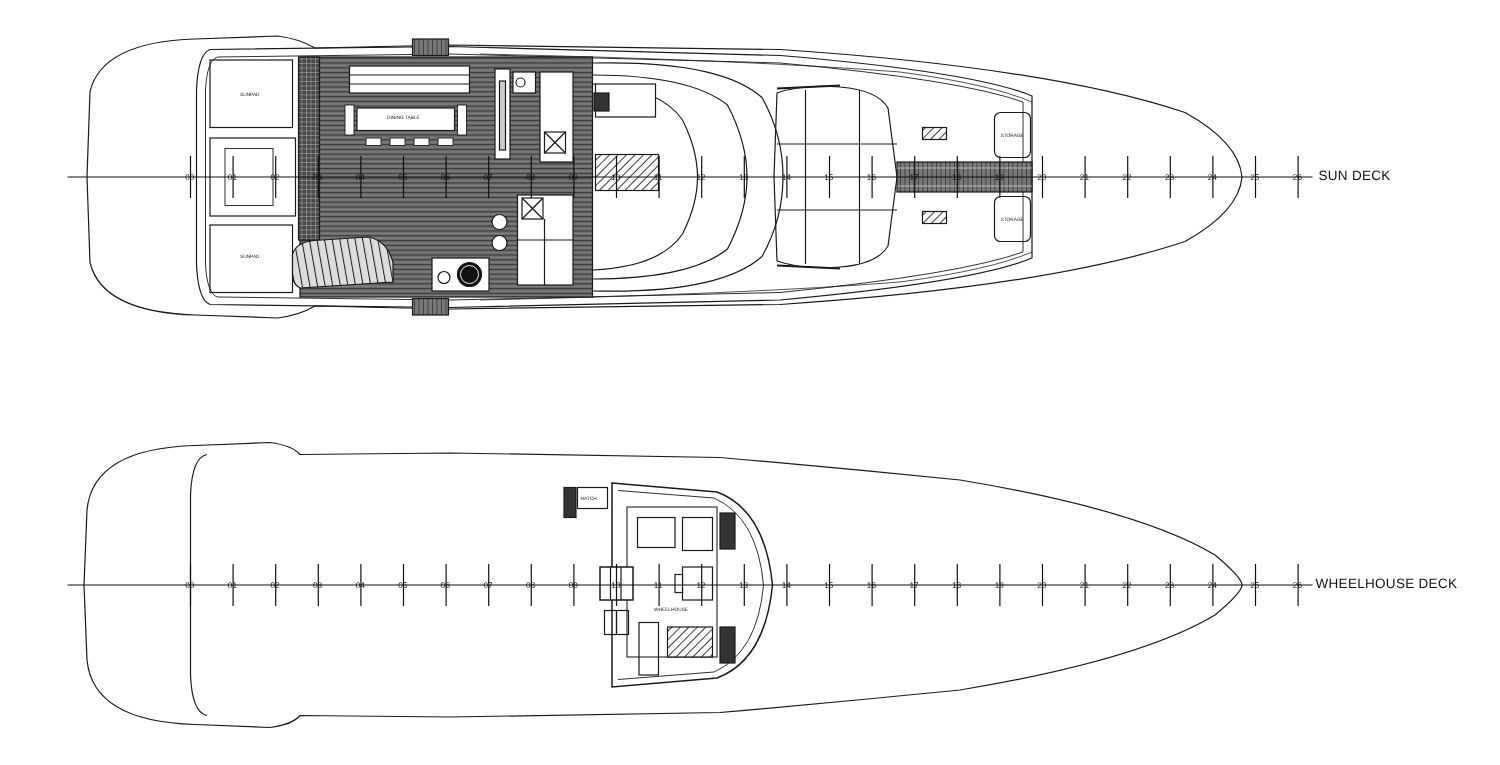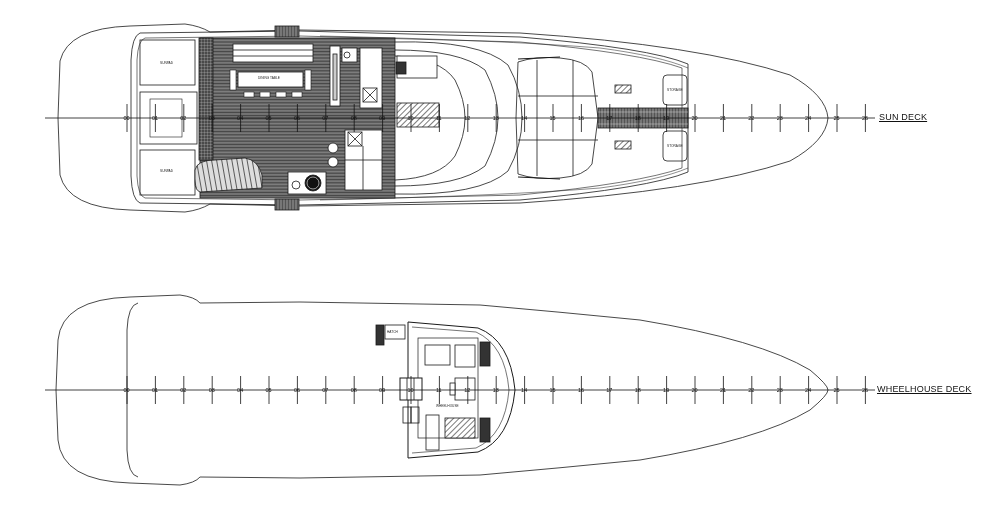--- a/index.html
+++ b/index.html
@@ -1,20 +1,20 @@
 <!DOCTYPE html>
 <html><head>
 <meta charset="utf-8">
 <style>
   html, body { margin: 0; padding: 0; background: #ffffff; }
   body { width: 1000px; height: 510px; position: relative; overflow: hidden;
          font-family: "Liberation Sans", sans-serif; color: #111; }
   #plan { position: absolute; left: 0; top: 0; width: 1000px; height: 510px; }
   .deck-label { position: absolute; font-size: 9px; letter-spacing: 0.2px; color: #111;
-                font-family: "Liberation Sans", sans-serif; white-space: nowrap; text-decoration: underline; }
+                font-family: "Liberation Sans", sans-serif; white-space: nowrap; }
   .tiny { font-family: "Liberation Sans", sans-serif; font-size: 3.2px; fill: #222; }
   .fr { font-family: "Liberation Sans", sans-serif; font-size: 5.5px; fill: #111; }
 </style>
 </head>
 <body>
 
 <svg id="plan" viewBox="0 0 1000 510" xmlns="http://www.w3.org/2000/svg">
   <defs>
     <pattern id="teak" width="6" height="3.2" patternUnits="userSpaceOnUse">
       <rect width="6" height="3.2" fill="#6a6a6a"></rect>

